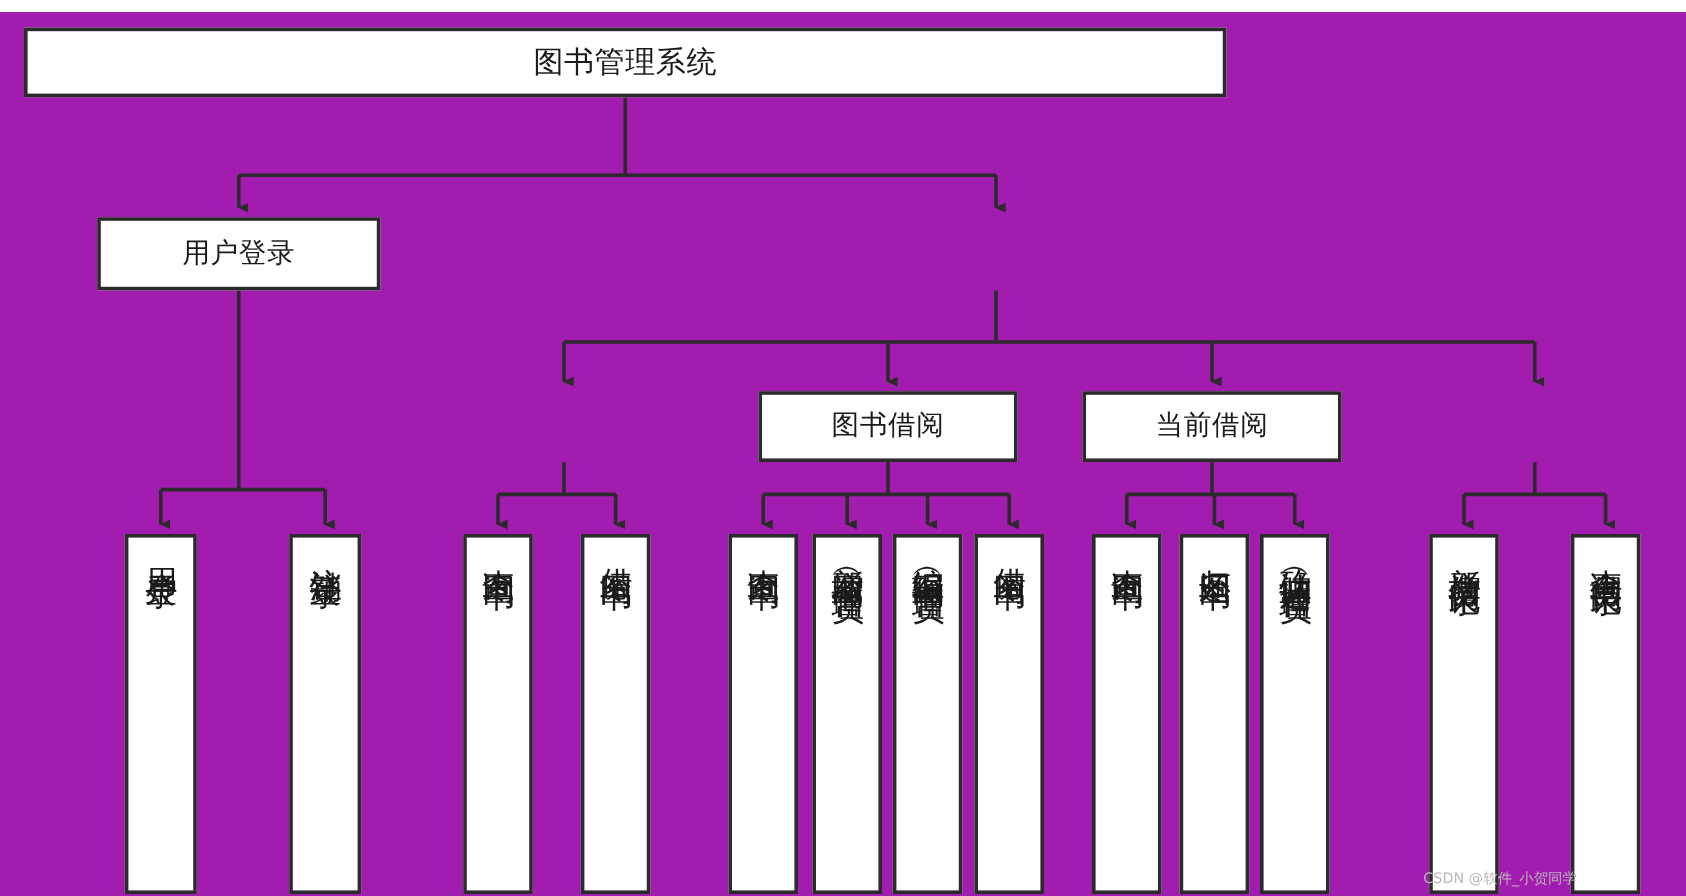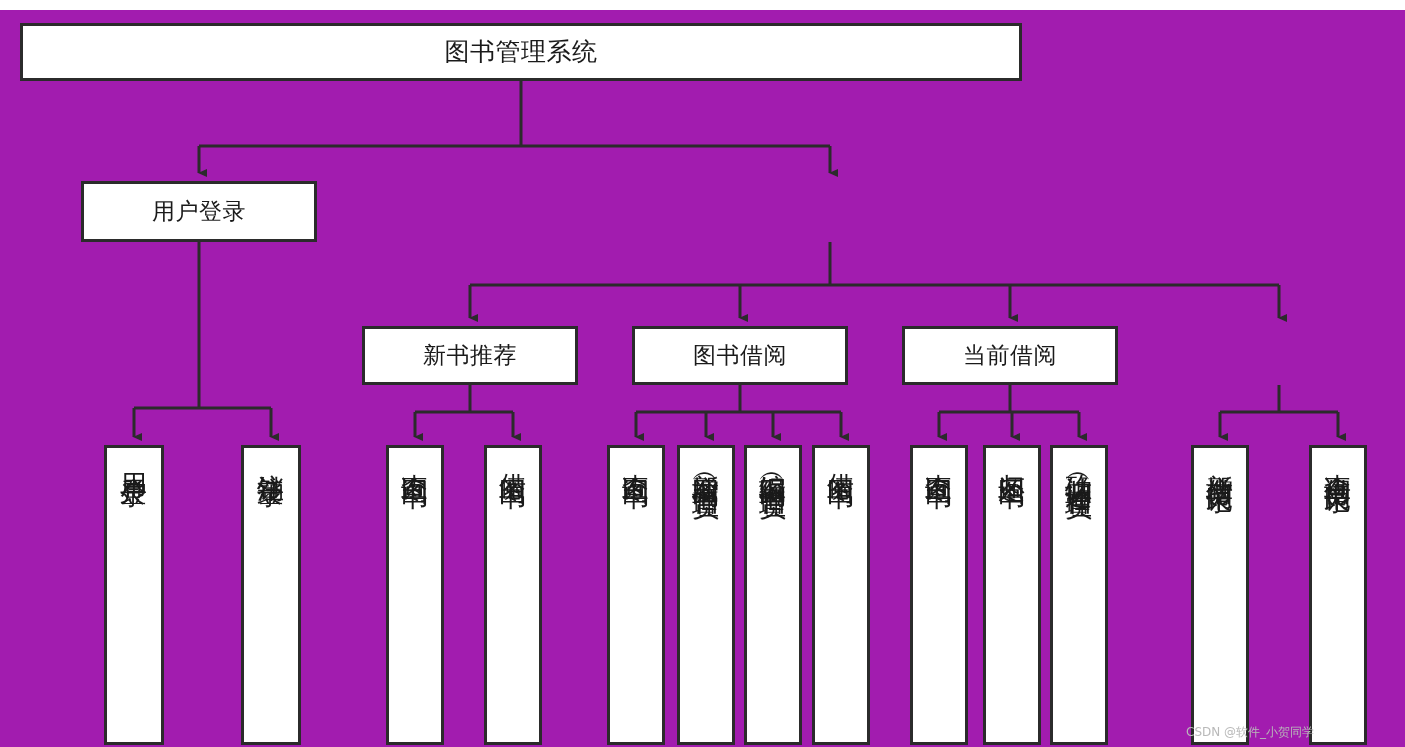--- a/index.html
+++ b/index.html
@@ -161,23 +161,20 @@
   </svg>
 
   <div class="node" id="node-root">
     <span class="label">图书管理系统</span>
   </div>
 
   <div class="node lvl2" id="node-user-login">
     <span class="label">用户登录</span>
   </div>
 
-  <div class="node lvl3" id="node-new-book-rec">
-    <span class="label">新书推荐</span>
-  </div>
   <div class="node lvl3" id="node-book-borrow">
     <span class="label">图书借阅</span>
   </div>
   <div class="node lvl3" id="node-current-borrow">
     <span class="label">当前借阅</span>
   </div>
 
   <div class="node leaf" id="leaf-user-login">
     <span class="label">用户登录</span>
   </div>

